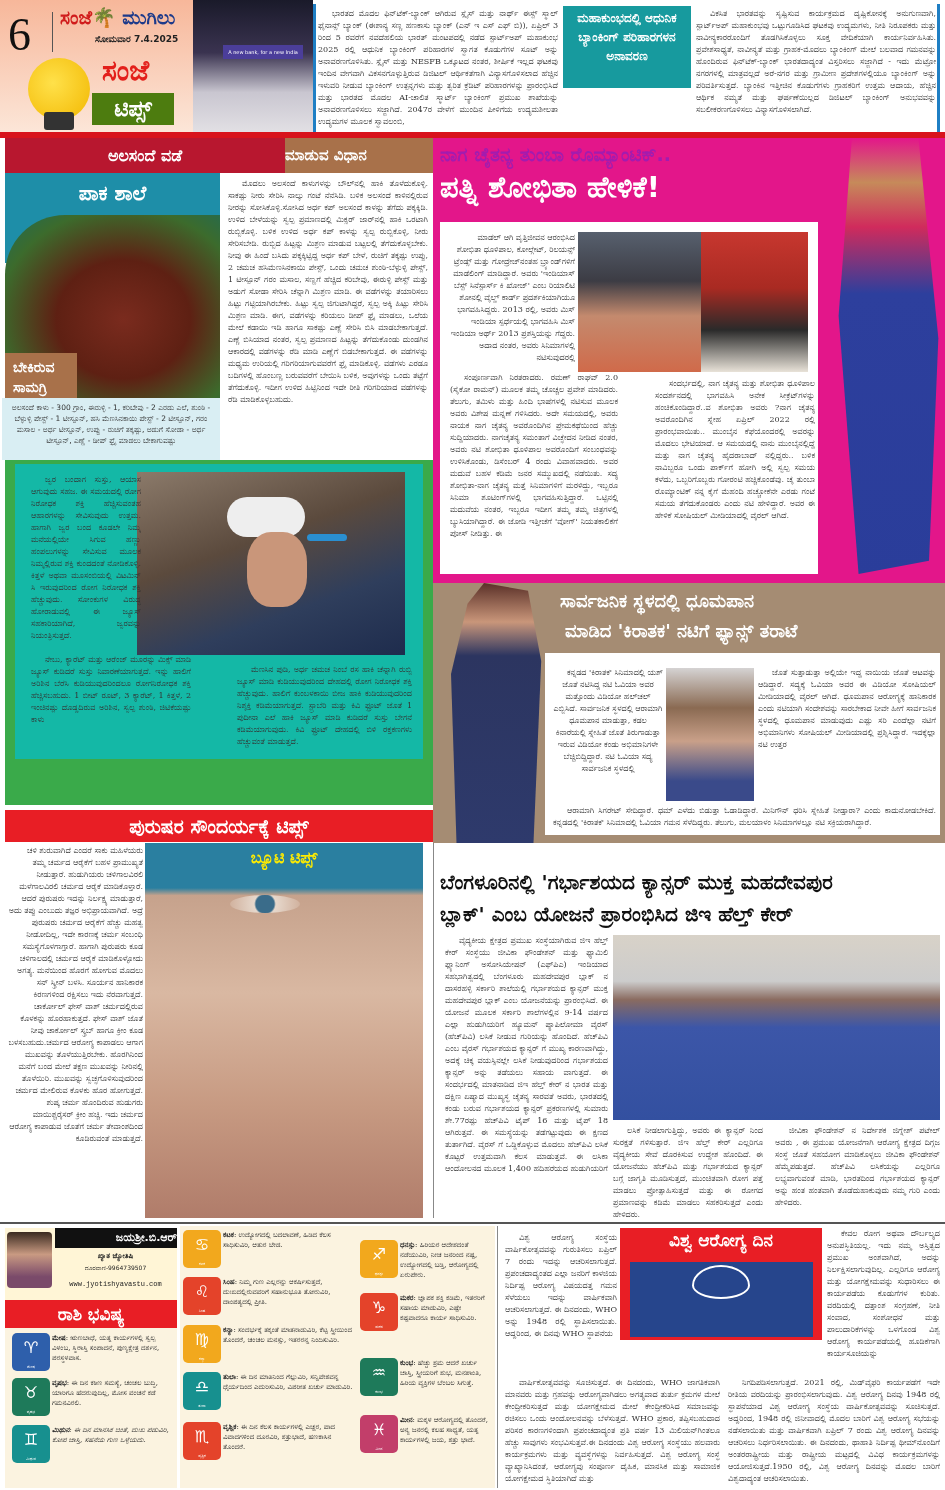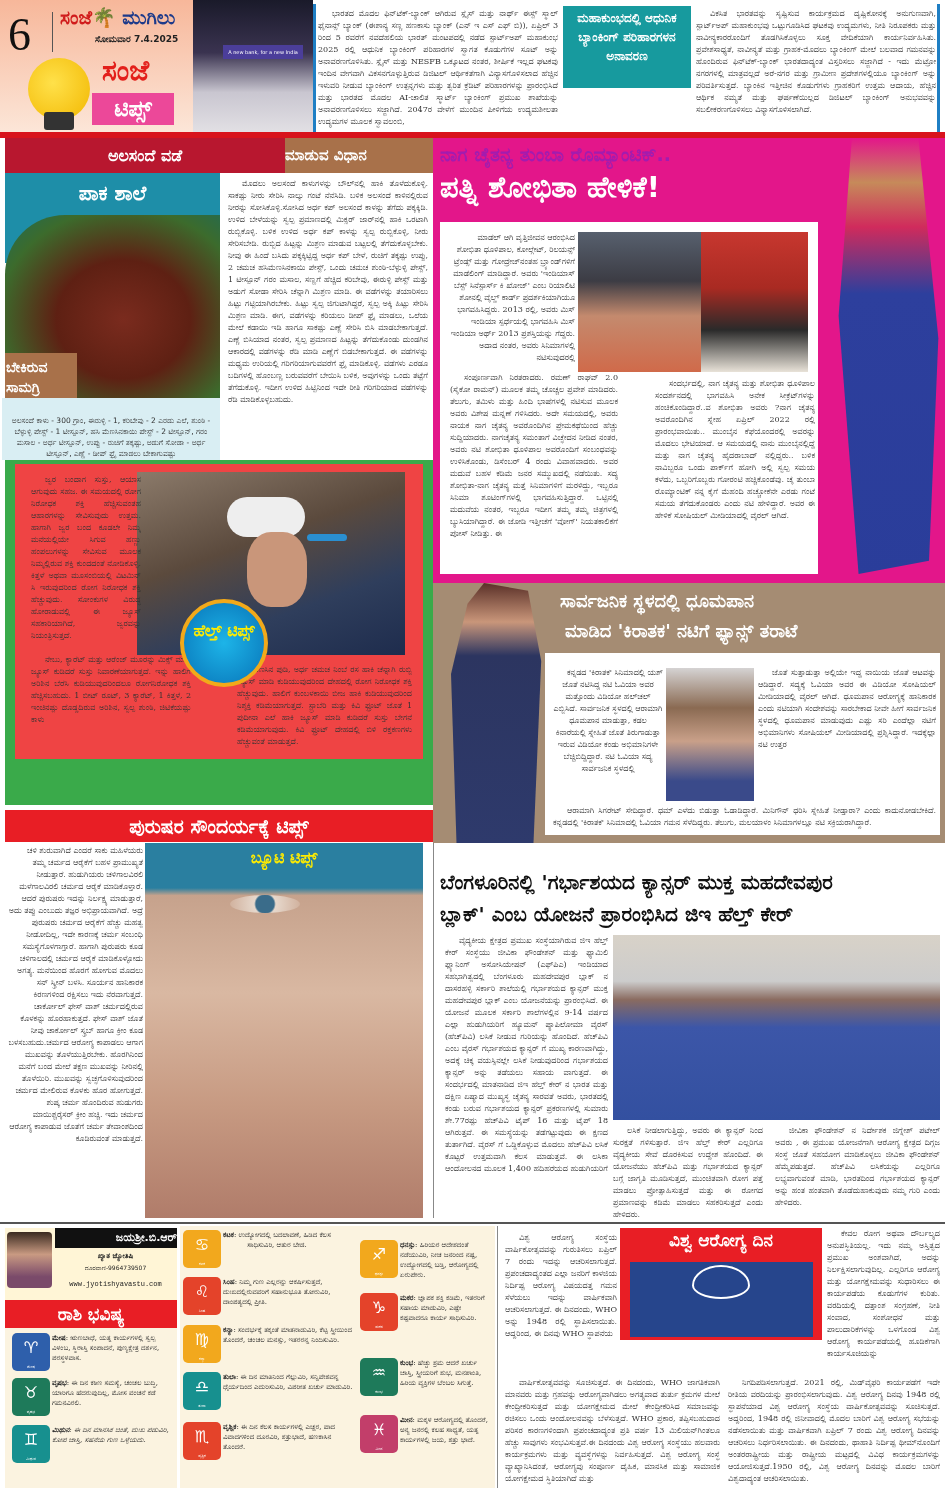--- a/index.html
+++ b/index.html
@@ -10,38 +10,38 @@
 
 #mast{left:0;top:0;width:193px;height:132px;background:linear-gradient(180deg,#f7b79a 0%,#fce6d8 100%)}
 #pnum{left:8px;top:8px;font-size:46px;font-family:"Liberation Serif",serif;color:#111}
 #pline{left:52px;top:12px;width:1px;height:40px;background:#555}
 #brand{left:60px;top:6px;font-size:19px;font-weight:bold;color:#d01c1c;font-family:"DejaVu Sans",sans-serif}
 #brand2{color:#1d3a8a}
 #date{left:95px;top:34px;font-size:9px;font-weight:bold;color:#222}
 #bulb{left:28px;top:58px;width:62px;height:62px;border-radius:50%;background:radial-gradient(circle at 40% 40%,#ffe14a,#f2b700)}
 #bulbbase{left:44px;top:112px;width:30px;height:18px;background:#333;border-radius:3px}
 #sanje{left:102px;top:54px;font-size:28px;font-weight:bold;color:#e3201b}
-#tips{left:92px;top:93px;width:82px;height:32px;background:#ec4899;color:#fff;font-size:22px;font-weight:bold;text-align:center;line-height:32px}
+#tips{left:92px;top:93px;width:82px;height:32px;background:#4d7c0f;color:#fff;font-size:22px;font-weight:bold;text-align:center;line-height:32px}
 #photo1{left:193px;top:0;width:120px;height:132px;background:linear-gradient(180deg,#1a1a2a 0%,#3a3350 40%,#c9c6d0 70%,#e2e0e4 100%)}
 #photo1 .banner{position:absolute;left:30px;top:45px;width:80px;height:14px;background:#4b3e9a;color:#fff;font-size:5px;line-height:14px;text-align:center}
 #bank{left:313px;top:4px;width:627px;height:128px;border:3px solid #1f7fc4;border-top:none;border-bottom:none;background:#fff}
 #bankbox{left:563px;top:6px;width:128px;height:82px;background:#179a9e;color:#fff;font-size:12px;font-weight:bold;text-align:center;line-height:19px;padding-top:3px}
 #redbar1{left:0;top:132px;width:945px;height:6px;background:#d8131c}
 
 #recipe-h{left:5px;top:138px;width:280px;height:35px;background:#b8172f;color:#fff;font-size:16px;font-weight:bold;text-align:center;line-height:35px}
 #method-h{left:285px;top:138px;width:148px;height:35px;background:#a8714a;color:#fff;font-size:15px;font-weight:bold;line-height:35px}
 #pakashale{left:5px;top:173px;width:215px;height:90px;background:#1e8ea8;color:#fff;font-size:20px;font-weight:bold;text-align:center;padding-top:8px}
 #foodimg{left:5px;top:215px;width:215px;height:190px;background:radial-gradient(ellipse at 55% 55%,#7a2b1e 0%,#5e2013 40%,#3c6b2c 75%,#1f6b57 100%);border-radius:60px 0 0 0}
-#bekiruva{left:5px;top:353px;width:72px;height:52px;background:#a8714a;color:#fff;font-size:14px;font-weight:bold;padding:4px 1px;line-height:20px}
-#ingredients{left:2px;top:398px;width:218px;height:62px;background:#d9eef3;padding:17px 6px;font-size:7.5px;line-height:11px;text-align:center;color:#333}
+#bekiruva{left:5px;top:353px;width:72px;height:52px;background:#a8714a;color:#fff;font-size:14px;font-weight:bold;padding:4px 8px;line-height:20px}
+#ingredients{left:2px;top:398px;width:218px;height:62px;background:#d9eef3;padding:4px 6px;font-size:7.5px;line-height:11px;text-align:center;color:#333}
 #method-t{left:228px;top:178px;width:200px;height:282px}
 
 #fever{left:5px;top:460px;width:428px;height:345px;background:#3aaa4a;padding:4px 10px 8px 10px}
 #fever-h{color:#ffec00;font-size:22px;font-weight:bold;text-align:center;height:34px;line-height:34px}
-#fever-in{background:#ef4444;width:408px;height:295px;position:relative}
+#fever-in{background:#14b8a6;width:408px;height:295px;position:relative}
 #feverimg{position:absolute;left:122px;top:8px;width:268px;height:183px;background:linear-gradient(160deg,#8b7a6a 0%,#5b4a3d 40%,#2f3e5c 70%,#1e2c4d 100%)}
 #towel{position:absolute;left:90px;top:25px;width:78px;height:40px;background:#eee;border-radius:20px}
 #face{position:absolute;left:110px;top:60px;width:60px;height:75px;background:#c9967a;border-radius:40%}
 #thermo{position:absolute;left:170px;top:62px;width:40px;height:7px;background:#2a8fd1;border-radius:4px}
 #healthbadge{position:absolute;left:165px;top:135px;width:88px;height:88px;border-radius:50%;background:radial-gradient(circle,#1db4e8,#0874b8);border:4px solid #f2a91a;color:#ffec00;font-size:16px;font-weight:bold;text-align:center;padding-top:16px;line-height:24px}
 #fever-t1{position:absolute;left:16px;top:10px;width:110px}
 #fever-t2{position:absolute;left:16px;top:190px;width:160px}
 #fever-t3{position:absolute;left:222px;top:200px;width:175px}
 
 #pink{left:433px;top:138px;width:512px;height:445px;background:#e3168a}
@@ -149,21 +149,20 @@
     </div>
     <div class="txt" id="fever-t1" style="height:180px;overflow:hidden">
         <p>ಜ್ವರ ಬಂದಾಗ ಸುಸ್ತು, ಆಯಾಸ ಆಗುವುದು ಸಹಜ. ಈ ಸಮಯದಲ್ಲಿ ರೋಗ ನಿರೋಧಕ ಶಕ್ತಿ ಹೆಚ್ಚಿಸುವಂತಹ ಆಹಾರಗಳನ್ನು ಸೇವಿಸುವುದು ಉತ್ತಮ. ಹಾಗಾಗಿ ಜ್ವರ ಬಂದ ಕೂಡಲೇ ನಿಮ್ಮ ಮನೆಯಲ್ಲಿಯೇ ಸಿಗುವ ಹಣ್ಣು ಹಂಪಲುಗಳನ್ನು ಸೇವಿಸುವ ಮೂಲಕ ನಿಮ್ಮಲ್ಲಿರುವ ಶಕ್ತಿ ಕುಂದದಂತೆ ನೋಡಿಕೊಳ್ಳಿ. ಕಿತ್ತಳೆ ಅಥವಾ ಮೂಸಂಬಿಯಲ್ಲಿ ವಿಟಮಿನ್ ಸಿ ಇರುವುದರಿಂದ ರೋಗ ನಿರೋಧಕ ಶಕ್ತಿ ಹೆಚ್ಚುವುದು. ಸೋಂಕುಗಳ ವಿರುದ್ಧ ಹೋರಾಡುವಲ್ಲಿ ಈ ಜ್ಯೂಸ್ ಸಹಕಾರಿಯಾಗಿದೆ, ಜ್ವರವನ್ನು ನಿಯಂತ್ರಿಸುತ್ತದೆ.</p>
       </div>
     <div class="txt" id="fever-t2" style="height:100px;overflow:hidden">
         <p>ನೇಬು, ಕ್ಯಾರೆಟ್ ಮತ್ತು ಆರೆಂಜ್ ಮೂರನ್ನು ಮಿಕ್ಸ್ ಮಾಡಿ ಜ್ಯೂಸ್ ಕುಡಿದರೆ ಸುಸ್ತು ನಿವಾರಣೆಯಾಗುತ್ತದೆ. ಇನ್ನು ಹಾಲಿಗೆ ಅರಿಶಿನ ಬೆರೆಸಿ ಕುಡಿಯುವುದರಿಂದಲೂ ರೋಗನಿರೋಧಕ ಶಕ್ತಿ ಹೆಚ್ಚಿಸಬಹುದು. 1 ಬೀಟ್ ರೂಟ್, 3 ಕ್ಯಾರೆಟ್, 1 ಕಿತ್ತಳೆ, 2 ಇಂಚಿನಷ್ಟು ದೊಡ್ಡದಿರುವ ಅರಿಶಿನ, ಸ್ವಲ್ಪ ಶುಂಠಿ, ಚಿಟಿಕೆಯಷ್ಟು ಕಾಳು</p>
       </div>
     <div class="txt" id="fever-t3" style="height:90px;overflow:hidden">
         <p>ಮೆಣಸಿನ ಪುಡಿ, ಅರ್ಧ ಚಮಚ ನಿಂಬೆ ರಸ ಹಾಕಿ ಚೆನ್ನಾಗಿ ರುಬ್ಬಿ ಜ್ಯೂಸ್ ಮಾಡಿ ಕುಡಿಯುವುದರಿಂದ ದೇಹದಲ್ಲಿ ರೋಗ ನಿರೋಧಕ ಶಕ್ತಿ ಹೆಚ್ಚುವುದು. ಹಾಲಿಗೆ ಕುಂಬಳಕಾಯಿ ಬೀಜ ಹಾಕಿ ಕುಡಿಯುವುದರಿಂದ ನಿಶ್ಶಕ್ತಿ ಕಡಿಮೆಯಾಗುತ್ತದೆ. ಸ್ಟ್ರಾಬೆರಿ ಮತ್ತು ಕಿವಿ ಫ್ರೂಟ್ ಜೊತೆ 1 ಪುದೀನಾ ಎಲೆ ಹಾಕಿ ಜ್ಯೂಸ್ ಮಾಡಿ ಕುಡಿದರೆ ಸುಸ್ತು ಬೇಗನೆ ಕಡಿಮೆಯಾಗುವುದು. ಕಿವಿ ಫ್ರೂಟ್ ದೇಹದಲ್ಲಿ ಬಿಳಿ ರಕ್ತಕಣಗಳು ಹೆಚ್ಚುವಂತೆ ಮಾಡುತ್ತದೆ.</p>
       </div>
-    <div id="healthbadge">ಹೆಲ್ತ್ ಟಿಪ್ಸ್</div>
   </div>
 </div>
 
 <div class="abs" id="pink"></div>
 <div class="abs" id="pink-h1">ನಾಗ ಚೈತನ್ಯ ತುಂಬಾ ರೊಮ್ಯಾಂಟಿಕ್..</div>
 <div class="abs" id="pink-h2">ಪತ್ನಿ ಶೋಭಿತಾ ಹೇಳಿಕೆ!</div>
 <div class="abs" id="pink-in"></div>
 <div class="abs" id="chaitanya"></div>
 <div class="abs" id="sobhita"></div>
 <div class="abs" id="saree"></div>
@@ -227,21 +226,21 @@
 <div class="abs" id="horo-bg2"></div>
 
 <div id="signs">
     <div class="sign" style="left: 12px; top: 1333px; background: rgb(46, 95, 171);"><span>♈</span><span class="lbl">ಮೇಷ</span></div>
     <div class="horo-t" style="left: 52px; top: 1333px; width: 122px;"><b>ಮೇಷ</b>: <span>ಋಣಬಾಧೆ, ಯತ್ನ ಕಾರ್ಯಗಳಲ್ಲಿ ಸ್ವಲ್ಪ ವಿಳಂಬ, ಸ್ಥಿರಾಸ್ತಿ ಸಂಪಾದನೆ, ಪುಣ್ಯಕ್ಷೇತ್ರ ದರ್ಶನ, ಪರಸ್ಥಳವಾಸ.</span></div>
     <div class="sign" style="left: 12px; top: 1378px; background: rgb(30, 122, 90);"><span>♉</span><span class="lbl">ವೃಷಭ</span></div>
     <div class="horo-t" style="left: 52px; top: 1378px; width: 122px;"><b>ವೃಷಭ</b>: <span>ಈ ದಿನ ಕಠಿಣ ಸಮಸ್ಯೆ, ಚಂಚಲ ಬುದ್ಧಿ, ಯಾರಿಗೂ ಹೆದರುವುದಿಲ್ಲ, ಮೋಸ ವಂಚನೆ ಕಡೆ ಗಮನವಿರಲಿ.</span></div>
     <div class="sign" style="left: 12px; top: 1425px; background: rgb(23, 144, 143);"><span>♊</span><span class="lbl">ಮಿಥುನ</span></div>
     <div class="horo-t" style="left: 52px; top: 1425px; width: 122px; font-style: italic;"><b>ಮಿಥುನ</b>: <span>ಈ ದಿನ ಮಾನಸಿಕ ಚಿಂತೆ, ದುಃಖ ಪಡುವಿರಿ, ಕೋಪ ಜಾಸ್ತಿ, ಸಹನೆಯ ಗುಣ ಒಳ್ಳೆಯದು.</span></div>
     <div class="sign" style="left: 183px; top: 1230px; background: rgb(242, 168, 29);"><span>♋</span><span class="lbl">ಕಟಕ</span></div>
-    <div class="horo-t" style="left: 212px; top: 1230px; width: 130px; text-align: center;"><b>ಕಟಕ</b>: <span>ಉದ್ಯೋಗದಲ್ಲಿ ಬದಲಾವಣೆ, ಹಿಡಿದ ಕೆಲಸ ಸಾಧಿಸುವಿರಿ, ಆತುರ ಬೇಡ.</span></div>
+    <div class="horo-t" style="left: 223px; top: 1230px; width: 130px;"><b>ಕಟಕ</b>: <span>ಉದ್ಯೋಗದಲ್ಲಿ ಬದಲಾವಣೆ, ಹಿಡಿದ ಕೆಲಸ ಸಾಧಿಸುವಿರಿ, ಆತುರ ಬೇಡ.</span></div>
     <div class="sign" style="left: 183px; top: 1277px; background: rgb(228, 67, 42);"><span>♌</span><span class="lbl">ಸಿಂಹ</span></div>
     <div class="horo-t" style="left: 223px; top: 1277px; width: 130px;"><b>ಸಿಂಹ</b>: <span>ನಿಮ್ಮ ಗುಣ ಎಲ್ಲರನ್ನು ಆಕರ್ಷಿಸುತ್ತದೆ, ದುಃಖದಲ್ಲಿರುವವರಿಗೆ ಸಹಾನುಭೂತಿ ತೋರುವಿರಿ, ದಾಂಪತ್ಯದಲ್ಲಿ ಪ್ರೀತಿ.</span></div>
     <div class="sign" style="left: 183px; top: 1325px; background: rgb(242, 168, 29);"><span>♍</span><span class="lbl">ಕನ್ಯಾ</span></div>
     <div class="horo-t" style="left: 223px; top: 1325px; width: 130px;"><b>ಕನ್ಯಾ</b>: <span>ಸಂದರ್ಭಕ್ಕೆ ತಕ್ಕಂತೆ ಮಾತನಾಡುವಿರಿ, ಕೆಟ್ಟ ಸ್ತ್ರೀಯಿಂದ ತೊಂದರೆ, ಚಂಚಲ ಮನಸ್ಸು, ಇತರರನ್ನ ನಿಂದಿಸುವಿರಿ.</span></div>
     <div class="sign" style="left: 183px; top: 1372px; background: rgb(23, 144, 143);"><span>♎</span><span class="lbl">ತುಲಾ</span></div>
     <div class="horo-t" style="left: 223px; top: 1372px; width: 130px;"><b>ತುಲಾ</b>: <span>ಈ ದಿನ ಮಾತಿನಿಂದ ಗೆಲ್ಲುವಿರಿ, ಸನ್ನಿವೇಶವನ್ನ ಧೈರ್ಯದಿಂದ ಎದುರಿಸುವಿರಿ, ವಿಪರೀತ ಖರ್ಚು ಮಾಡುವಿರಿ.</span></div>
     <div class="sign" style="left: 183px; top: 1422px; background: rgb(228, 67, 42);"><span>♏</span><span class="lbl">ವೃಶ್ಚಿಕ</span></div>
     <div class="horo-t" style="left: 223px; top: 1422px; width: 130px;"><b>ವೃಶ್ಚಿಕ</b>: <span>ಈ ದಿನ ಕೆಲಸ ಕಾರ್ಯಗಳಲ್ಲಿ ಎಚ್ಚರ, ವಾದ ವಿವಾದಗಳಿಂದ ದೂರವಿರಿ, ಶತ್ರುಭಾದೆ, ಹಣಕಾಸಿನ ತೊಂದರೆ.</span></div>
     <div class="sign" style="left: 360px; top: 1240px; background: rgb(242, 168, 29);"><span>♐</span><span class="lbl">ಧನಸ್ಸು</span></div>
     <div class="horo-t" style="left: 400px; top: 1240px; width: 90px;"><b>ಧನಸ್ಸು</b>: <span>ಹಿರಿಯರ ಆದೇಶದಂತೆ ನಡೆಯುವಿರಿ, ನೀಚ ಜನರಿಂದ ನಷ್ಟ, ಉದ್ಯೋಗದಲ್ಲಿ ಬಡ್ತಿ, ಆರೋಗ್ಯದಲ್ಲಿ ಏರುಪೇರು.</span></div>

